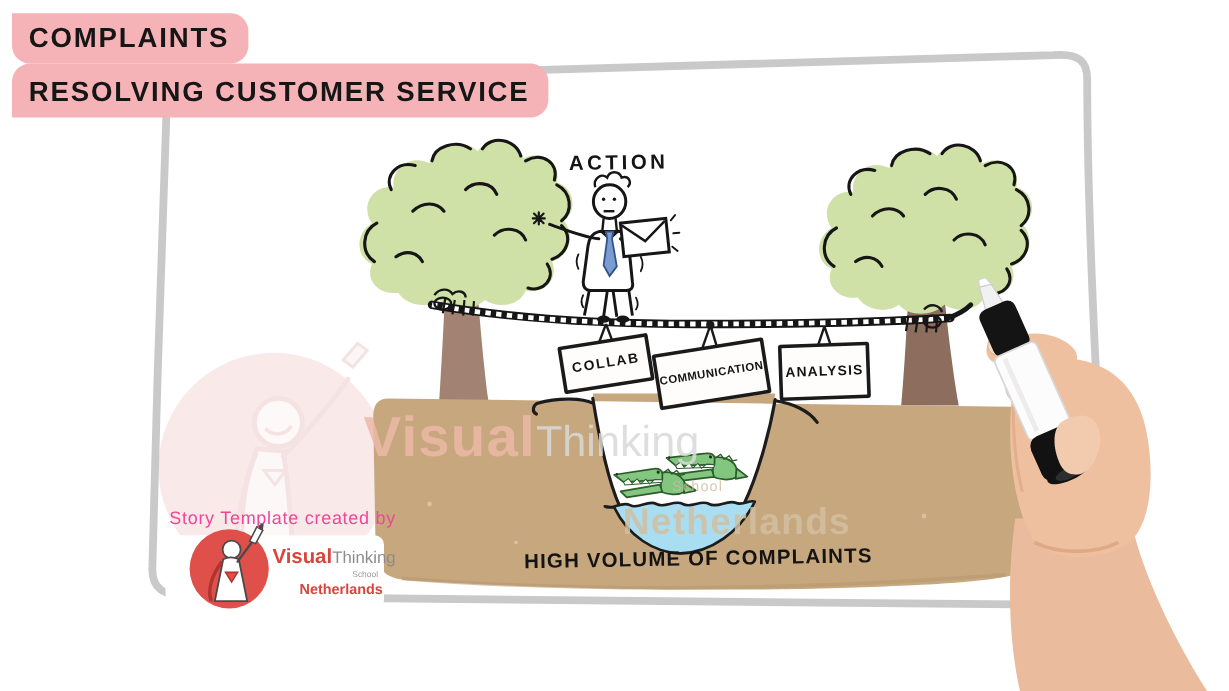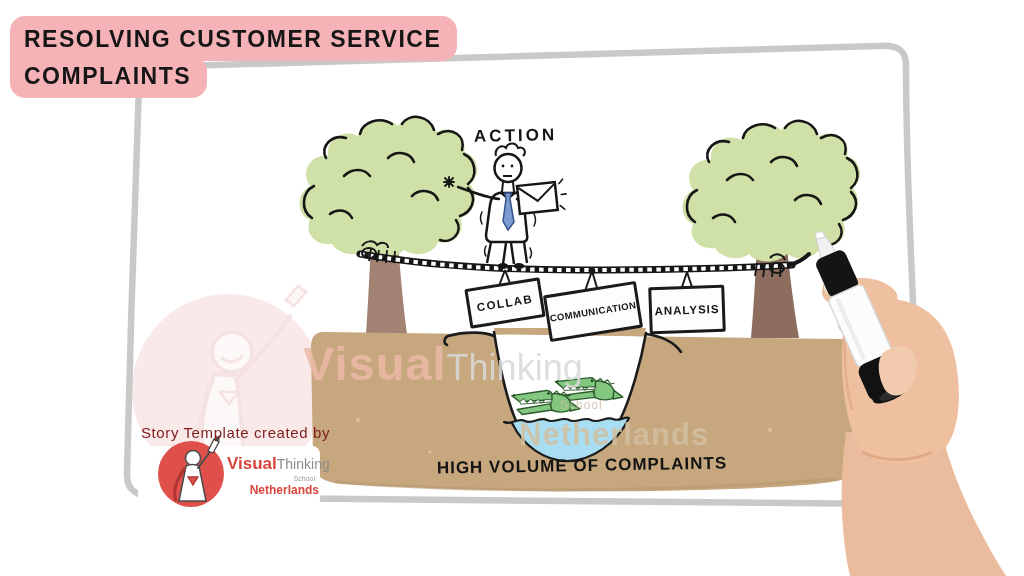--- a/index.html
+++ b/index.html
@@ -31,21 +31,21 @@
   .sign-communication { left:546px; top:288px; width:94px;  height:47px; transform:rotate(-9deg);  font-size:9.5px;  letter-spacing:.4px; }
   .sign-analysis      { left:649px; top:286px; width:76px;  height:47px; transform:rotate(-2deg);  font-size:11.5px; letter-spacing:1px; }
 
   
   .wm-brand { position:absolute; left:303px; top:336px; z-index:2; white-space:nowrap; opacity:.85; }
   .wm-brand .wm-bold  { font-weight:700; font-size:47px; color:#ecb9a8; letter-spacing:1px; }
   .wm-brand .wm-light { font-weight:400; font-size:36px; color:#d9d9d9; }
   .wm-school  { position:absolute; left:560px; top:398px; z-index:2; font-size:12px; color:#ccbc9e; opacity:.8; letter-spacing:1px; }
   .wm-country { position:absolute; left:519px; top:417px; z-index:2; font-weight:700; font-size:31px;
                 color:#d2c0a2; opacity:.85; letter-spacing:1px; }
-  .credit { position:absolute; left:141px; top:424px; z-index:3; font-size:15px; color:#7f1d1d;
+  .credit { position:absolute; left:141px; top:424px; z-index:3; font-size:15px; color:#ec4899;
             letter-spacing:.6px; }
 
   
   .logo-text { position:absolute; left:227px; top:455px; z-index:3; width:92px; text-align:left; line-height:1; }
   .logo-row1 { white-space:nowrap; }
   .logo-visual { font-weight:700; font-size:17px; color:#d8453e; }
   .logo-thinking { font-weight:400; font-size:14px; color:#8c8c8c; }
   .logo-school { display:block; text-align:right; font-size:7px; color:#9a9a9a; margin:3px 4px 0 0; }
   .logo-country { display:block; text-align:right; font-weight:700; font-size:12px; color:#d8453e; margin-top:2px; }
 </style>
@@ -229,22 +229,22 @@
   </svg>
 
   <div class="wm-brand">
     <span class="wm-bold">Visual</span><span class="wm-light">Thinking</span>
   </div>
   <div class="wm-school">School</div>
   <div class="wm-country">Netherlands</div>
   <div class="credit">Story Template created by</div>
 
   <div class="header">
+    <span class="h-line h-line2">COMPLAINTS</span>
     <span class="h-line h-line1">RESOLVING CUSTOMER SERVICE</span>
-    <span class="h-line h-line2">COMPLAINTS</span>
   </div>
 
   <div class="label action-label">ACTION</div>
   <div class="sign sign-collab">
     <span>COLLAB</span>
   </div>
   <div class="sign sign-communication">
     <span>COMMUNICATION</span>
   </div>
   <div class="sign sign-analysis">

